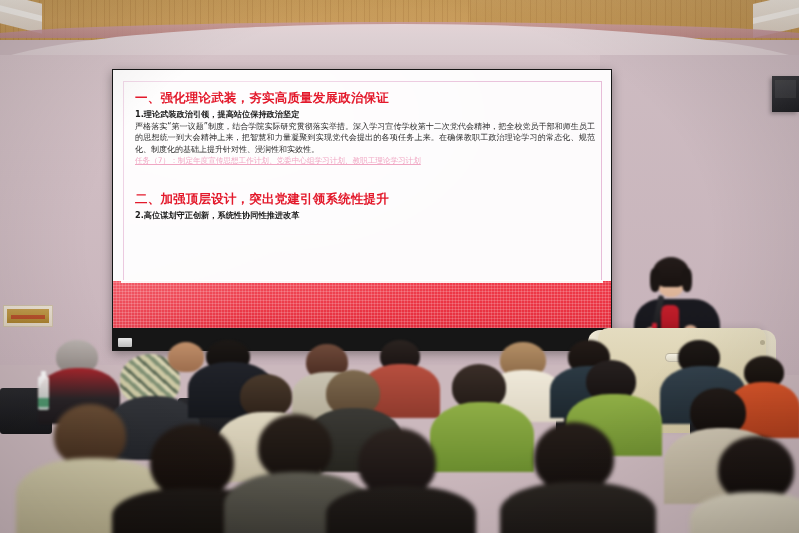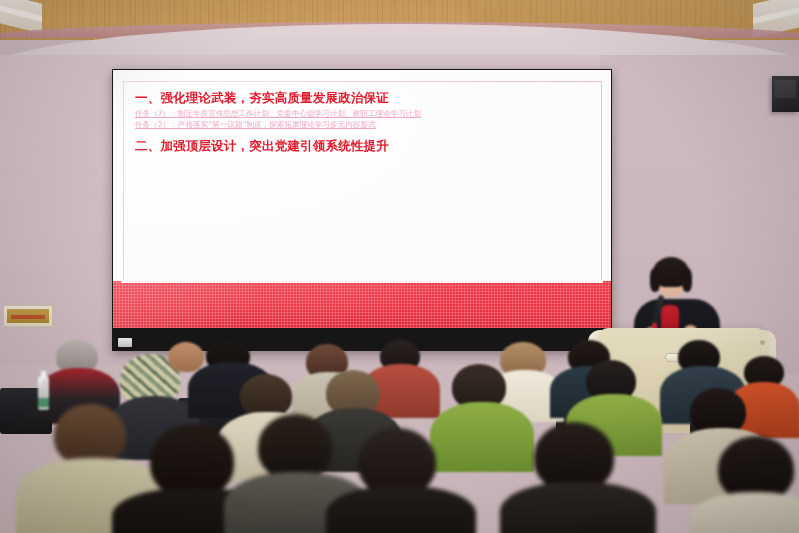--- a/index.html
+++ b/index.html
@@ -176,21 +176,21 @@
     margin-bottom: 1px;
   }
   .task-line {
     color: #f0a8c4;
     font-size: 7.6px;
     line-height: 1.42;
     text-decoration: underline;
     white-space: nowrap;
     overflow: hidden;
   }
-  .sec2 { margin-top: 7px; }
+  .sec2 { margin-top: 24px; }
 
   
   .screen-glare {
     position: absolute; left:0; top:0; width:500px; height:260px;
     background:
       radial-gradient(ellipse at 30% 18%, rgba(255,255,255,0.55) 0%, rgba(255,255,255,0.12) 45%, rgba(255,255,255,0) 70%),
       linear-gradient(115deg, rgba(255,255,255,0.22) 0%, rgba(255,255,255,0) 40%);
     pointer-events: none;
     mix-blend-mode: screen;
   }
@@ -327,26 +327,28 @@
   <div class="screen-frame">
     <div class="screen-bezel-logo"></div>
     <div class="screen-surface">
       <div class="slide">
         <div class="slide-body">
           <div class="slide-inner-border"></div>
           <div class="content-pad">
 
             <div>
               <div class="sec-heading">一、强化理论武装，夯实高质量发展政治保证</div>
+              <div class="sec-sub">1.理论武装政治引领，提高站位保持政治坚定</div>
+              <div class="sec-para">严格落实“第一议题”制度，结合学院实际研究贯彻落实举措。深入学习宣传学校第十二次党代会精神，把全校党员干部和师生员工的思想统一到大会精神上来，把智慧和力量凝聚到实现党代会提出的各项任务上来。在确保教职工政治理论学习的常态化、规范化、制度化的基础上提升针对性、浸润性和实效性。</div>
               <div class="task-line">任务（7）：制定年度宣传思想工作计划、党委中心组学习计划、教职工理论学习计划</div>
-              <div class="task-line">任务（2）：严格落实“第一议题”制度，探索拓展理论学习多元内容形式</div>
             </div>
 
             <div class="sec2">
               <div class="sec-heading">二、加强顶层设计，突出党建引领系统性提升</div>
+              <div class="sec-sub">2.高位谋划守正创新，系统性协同性推进改革</div>
             </div>
 
           </div>
         </div>
         <div class="slide-redband"></div>
       </div>
       <div class="screen-glare"></div>
     </div>
   </div>
 

